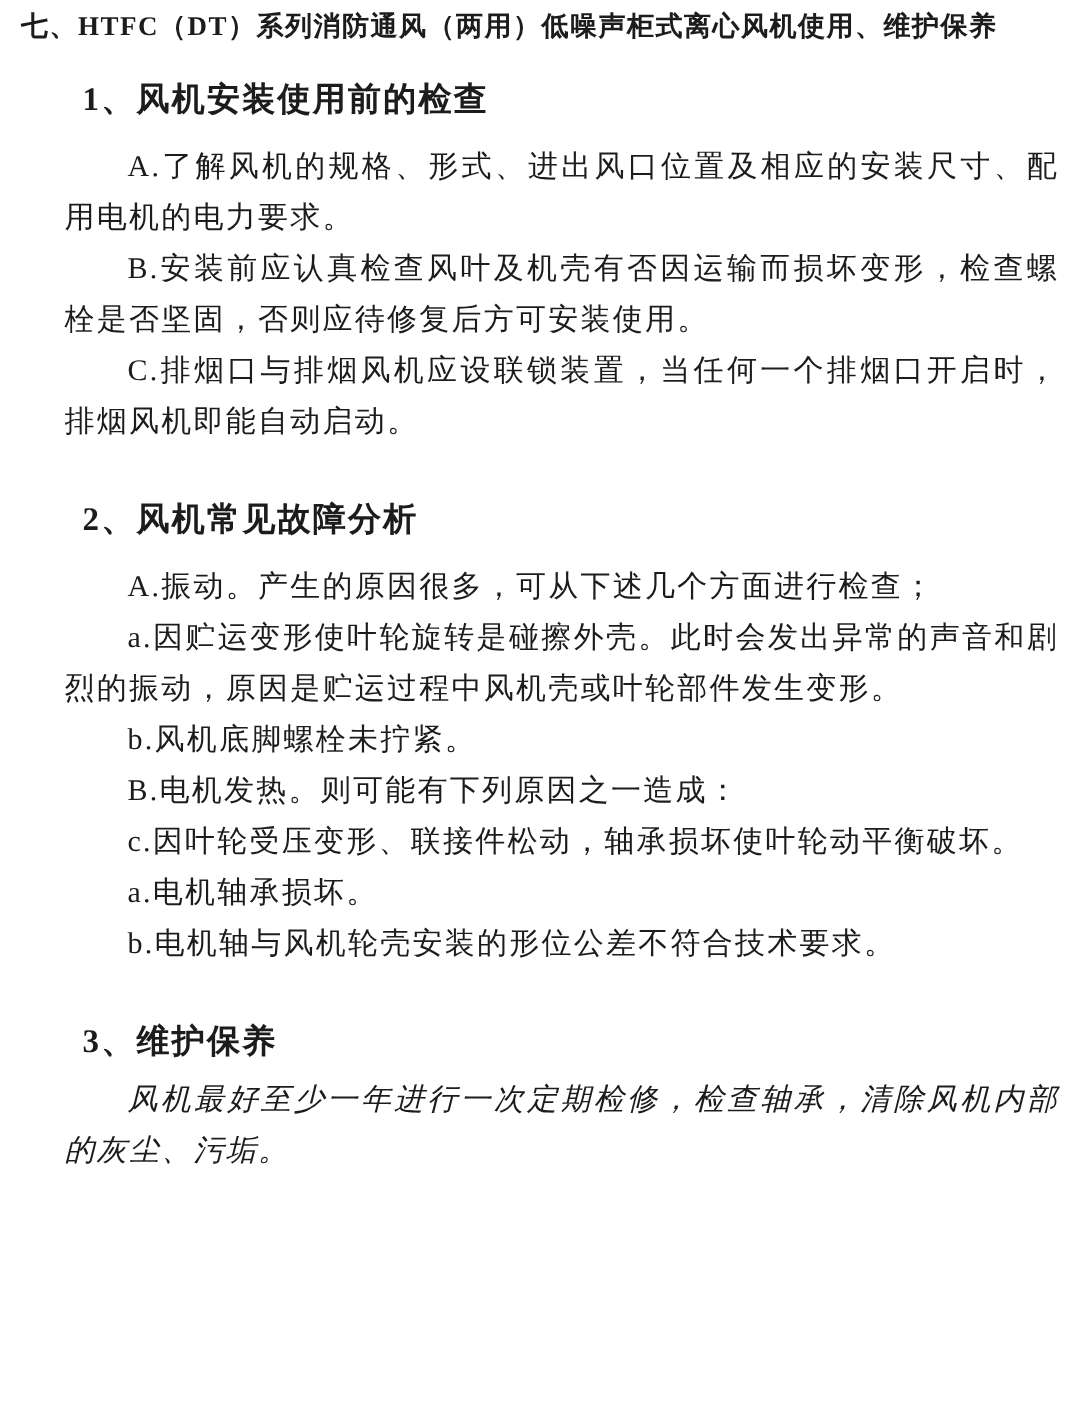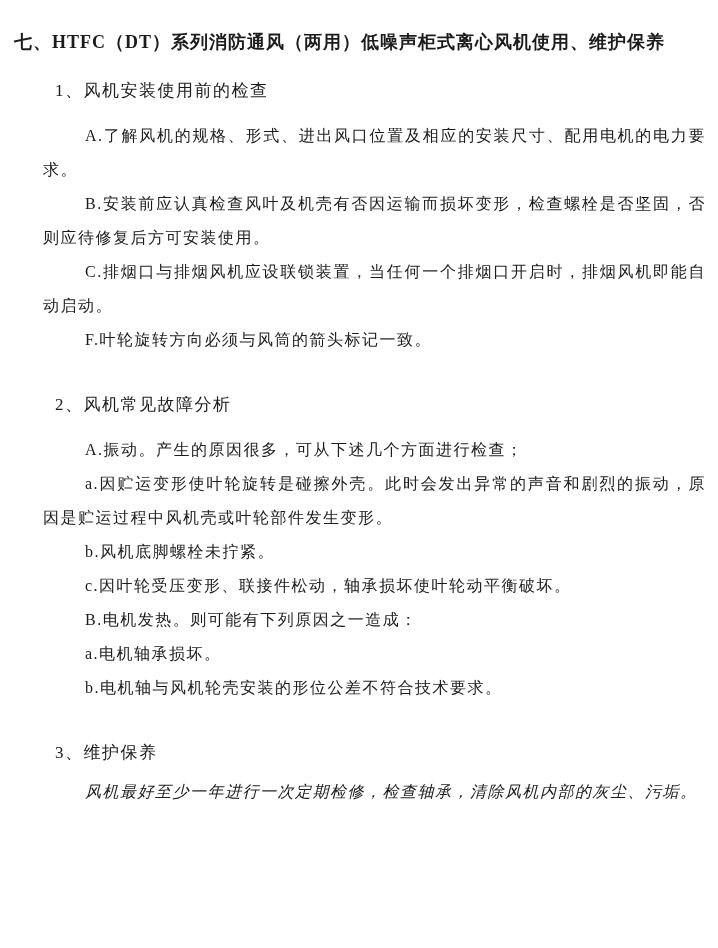--- a/index.html
+++ b/index.html
@@ -10,81 +10,80 @@
   .page {
     position: relative;
     width: 718px;
     height: 936px;
     margin: 0 auto;
     background: #ffffff;
     color: #1c1c1c;
     font-family: "Liberation Serif", "DejaVu Serif", serif;
     overflow: hidden;
     box-sizing: border-box;
-    padding-top: 29px;
+    padding-top: 4px;
   }
   .doc-title {
     margin: 0 10px 0 14px;
     font-size: 18px;
     line-height: 26px;
     font-weight: bold;
     letter-spacing: 1px;
     white-space: nowrap;
   }
   .section-heading {
     margin: 36px 12px 0 55px;
-    font-size: 17px;
+    font-size: 22px;
     line-height: 24px;
-    font-weight: normal;
+    font-weight: bold;
     letter-spacing: 1.5px;
   }
   .section-heading.first {
     margin-top: 24px;
   }
   .section-heading.third {
   }
   .para-group {
     margin-top: 16px;
   }
   .para-group.last {
     margin-top: 10px;
     font-style: italic;
   }
   .body-para {
     margin: 0 12px 0 43px;
-    font-size: 16px;
+    font-size: 20px;
     line-height: 34px;
     letter-spacing: 1.5px;
     text-indent: 42px;
     text-align: justify;
     text-justify: inter-ideograph;
   }
 </style>
 </head>
 <body>
 
 <div class="page">
 
   <h1 class="doc-title">七、HTFC（DT）系列消防通风（两用）低噪声柜式离心风机使用、维护保养</h1>
 
   <h2 class="section-heading first">1、风机安装使用前的检查</h2>
   <div class="para-group">
     <p class="body-para">A.了解风机的规格、形式、进出风口位置及相应的安装尺寸、配用电机的电力要求。</p>
     <p class="body-para">B.安装前应认真检查风叶及机壳有否因运输而损坏变形，检查螺栓是否坚固，否则应待修复后方可安装使用。</p>
     <p class="body-para">C.排烟口与排烟风机应设联锁装置，当任何一个排烟口开启时，排烟风机即能自动启动。</p>
-    <p class="body-para">F.叶轮旋转方向必须与风筒的箭头标记一致。</p>
   </div>
 
   <h2 class="section-heading">2、风机常见故障分析</h2>
   <div class="para-group">
     <p class="body-para">A.振动。产生的原因很多，可从下述几个方面进行检查；</p>
     <p class="body-para">a.因贮运变形使叶轮旋转是碰擦外壳。此时会发出异常的声音和剧烈的振动，原因是贮运过程中风机壳或叶轮部件发生变形。</p>
     <p class="body-para">b.风机底脚螺栓未拧紧。</p>
+    <p class="body-para">B.电机发热。则可能有下列原因之一造成：</p>
     <p class="body-para">c.因叶轮受压变形、联接件松动，轴承损坏使叶轮动平衡破坏。</p>
-    <p class="body-para">B.电机发热。则可能有下列原因之一造成：</p>
     <p class="body-para">a.电机轴承损坏。</p>
     <p class="body-para">b.电机轴与风机轮壳安装的形位公差不符合技术要求。</p>
   </div>
 
   <h2 class="section-heading third">3、维护保养</h2>
   <div class="para-group last">
     <p class="body-para">风机最好至少一年进行一次定期检修，检查轴承，清除风机内部的灰尘、污垢。</p>
   </div>
 
 </div>

